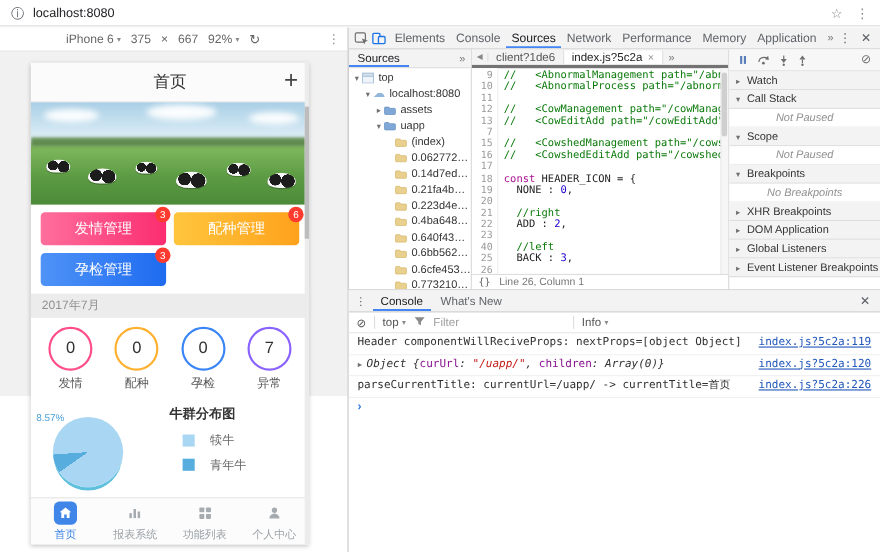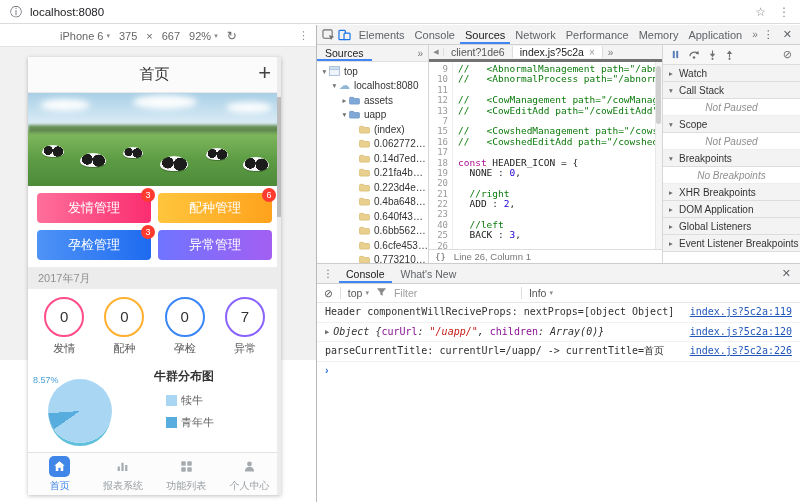--- a/index.html
+++ b/index.html
@@ -58,21 +58,21 @@
   .stat{display:flex;flex-direction:column;align-items:center;gap:4px}
   .ring{width:40px;height:40px;border-radius:50%;border:2px solid #999;display:flex;
     align-items:center;justify-content:center;font-size:15px;color:#333}
   .stat-label{font-size:11px;color:#555}
   .pie-sec{flex:1;position:relative;background:#fff}
   .pie-title{position:absolute;left:126px;top:5px;font-size:12px;font-weight:bold;color:#333}
   .pie-pct{position:absolute;left:5px;top:12px;font-size:9px;color:#4aa0d8}
   .pie{position:absolute;left:20px;top:16px;width:64px;height:64px;border-radius:50%;
     background:#a9d7f3;box-shadow:0 4px 0 -1px #5fc0dc}
   .legend{position:absolute;left:138px;top:30px;display:flex;flex-direction:column;gap:7px}
-  .leg-row{display:flex;align-items:center;gap:4px;font-size:11px;color:#666}
+  .leg-row{display:flex;align-items:center;gap:14px;font-size:11px;color:#666}
   .leg-sw{width:11px;height:11px;background:#ccc}
   .tabbar{height:43px;border-top:1px solid #e2e2e2;display:flex;background:#fcfcfc;flex:none}
   .tab-item{flex:1;display:flex;flex-direction:column;align-items:center;justify-content:center;gap:2px}
   .tab-ico{width:21px;height:21px;display:flex;align-items:center;justify-content:center;border-radius:5px;color:#a6abb0}
   .tab-item.active .tab-ico{background:#3f86e8;color:#fff}
   .tab-label{font-size:10px;color:#9aa0a5}
   .tab-item.active .tab-label{color:#3f86e8}
   .ti{width:15px;height:15px;fill:currentColor}
 
   
@@ -212,23 +212,20 @@
             <span>发情管理</span>
             <span class="badge">3</span>
           </div>
           <div class="app-btn" style="background: linear-gradient(90deg, rgb(255, 197, 61), rgb(255, 162, 28));">
             <span>配种管理</span>
             <span class="badge">6</span>
           </div>
           <div class="app-btn" style="background: linear-gradient(90deg, rgb(79, 147, 247), rgb(30, 107, 240));">
             <span>孕检管理</span>
             <span class="badge">3</span>
-          </div>
-          <div class="app-btn" style="background: linear-gradient(90deg, rgb(111, 116, 255), rgb(162, 95, 242));">
-            <span>异常管理</span>
           </div>
         </div>
 
       <div class="month-bar">2017年7月</div>
 
       <div class="stats" id="app-stats">
           <div class="stat">
             <div class="ring" style="border-color: rgb(255, 77, 136);">
               <span>0</span>
             </div>

